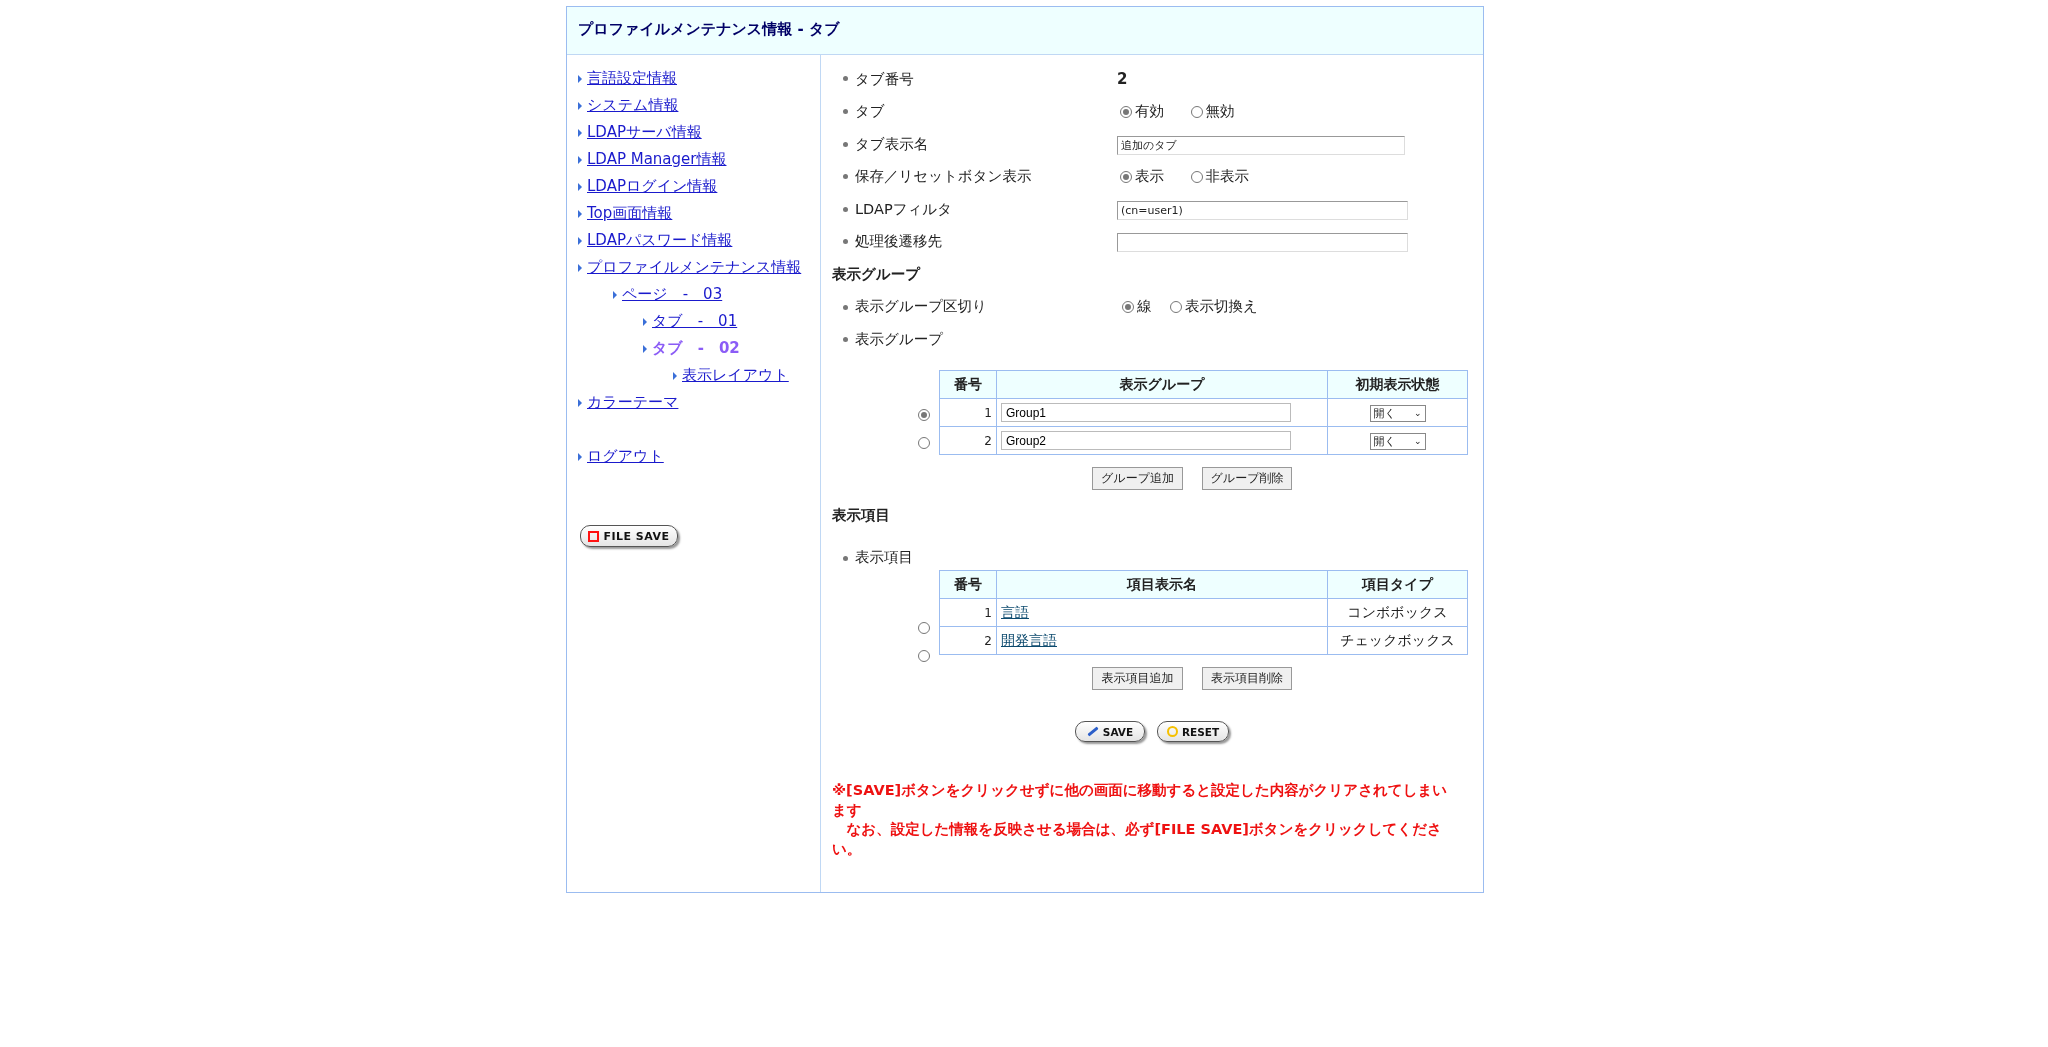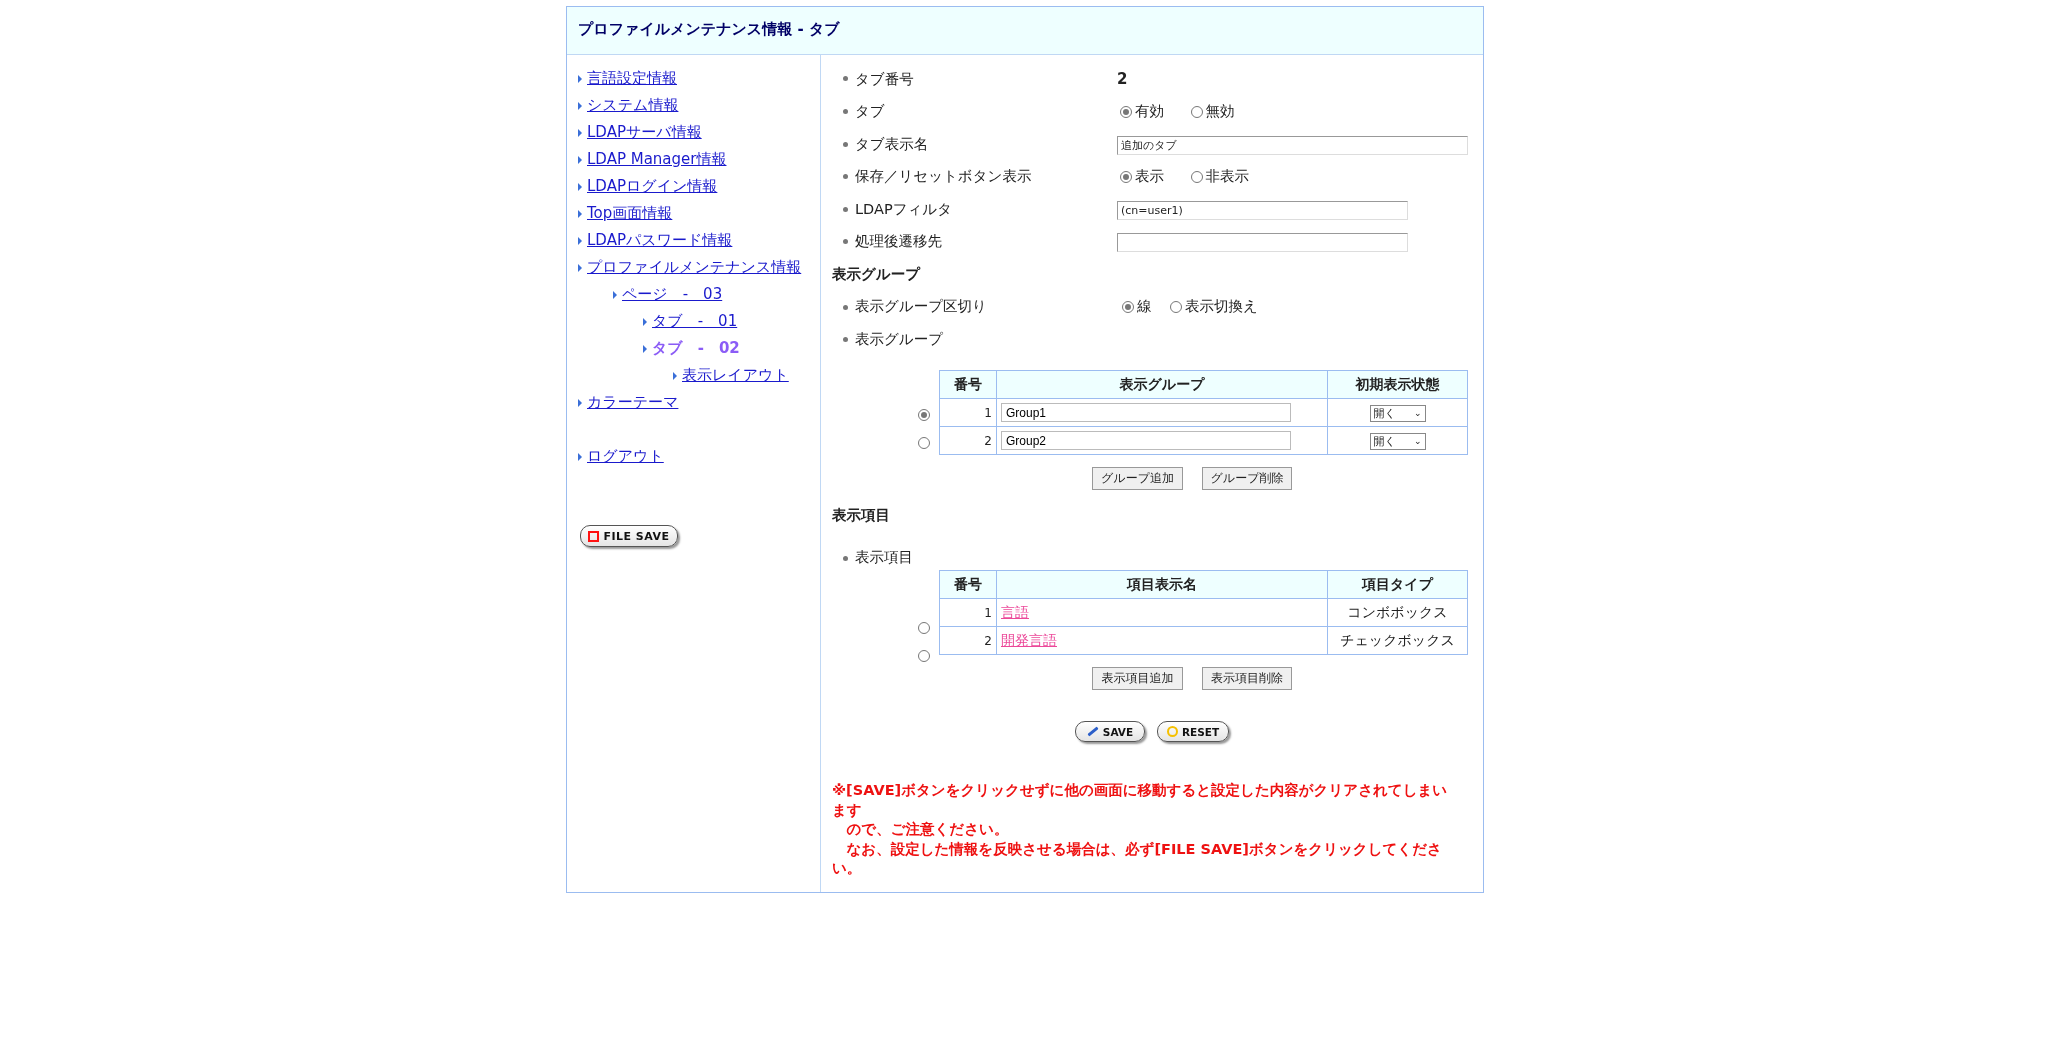--- a/index.html
+++ b/index.html
@@ -27,21 +27,21 @@
 
   table.grid { position:absolute; border-collapse:collapse; font-size:14px; }
   table.grid th { background:#eeffff; font-weight:bold; height:27px; border:1px solid #9bbcf0; padding:0; }
   table.grid td { height:27px; border:1px solid #9bbcf0; padding:0 4px; }
   table.grid td.num { text-align:right; font-size:12px; }
   table.grid td.center { text-align:center; }
   .grid-input { width:290px; height:19px; border:1px solid #bbb; box-sizing:border-box; font-size:12px; padding:1px 4px; font-family:"Liberation Sans",sans-serif; background:#fff; }
   .sel { display:inline-flex; align-items:center; justify-content:space-between; width:56px; height:17px; border:1px solid #888; box-sizing:border-box; font-size:11px; padding:0 3px; background:#fff; }
   .sel .chev { font-size:9px; }
   .row-radio { position:absolute; }
-  .item-link { color:#ec4899; text-decoration:underline; }
+  .item-link { color:#0c4a6e; text-decoration:underline; }
 
   .btn { position:absolute; height:23px; border:1px solid #999; background:#f0f0f0; font-size:12px; display:flex; align-items:center; justify-content:center; color:#222; box-sizing:border-box;margin-left:40px; }
   .pill { position:absolute; height:21px; border:1px solid #555; border-radius:10px; background:linear-gradient(#ffffff,#e4e4e4); box-shadow:2px 2px 2px #999; display:flex; align-items:center; justify-content:center; font-size:10.5px; font-weight:bold; color:#111; box-sizing:border-box; }
   .pen { display:inline-block; width:12px; height:3px; background:#2c5fc9; transform:rotate(-40deg); margin-right:4px; border-radius:1px; }
   .ring { display:inline-block; width:7px; height:7px; border:2px solid #f5c000; border-radius:50%; margin-right:4px; }
   .notice { position:absolute; left:12px; top:727px; width:640px; color:#ee1111; font-weight:bold; font-size:14.5px; line-height:19.5px; }
 </style>
 </head>
 <body>
 
@@ -122,21 +122,21 @@
 
     <div class="bullet" style="left:23px;top:55px;"></div>
     <div class="row" style="left:35px;top:48px;">タブ</div>
     <div class="row" style="left:300px;top:48px;">
       <span class="radio on"></span><span class="radio-label">有効</span>
       <span class="radio"></span><span class="radio-label">無効</span>
     </div>
 
     <div class="bullet" style="left:23px;top:88px;"></div>
     <div class="row" style="left:35px;top:81px;">タブ表示名</div>
-    <input class="txt-input" style="left: 297px; top: 82px; width: 351px;" value="追加のタブ">
+    <input class="txt-input" style="left: 297px; top: 82px; width: 288px;" value="追加のタブ">
 
     <div class="bullet" style="left:23px;top:120px;"></div>
     <div class="row" style="left:35px;top:113px;">保存／リセットボタン表示</div>
     <div class="row" style="left:300px;top:113px;">
       <span class="radio on"></span><span class="radio-label">表示</span>
       <span class="radio"></span><span class="radio-label">非表示</span>
     </div>
 
     <div class="bullet" style="left:23px;top:153px;"></div>
     <div class="row" style="left:35px;top:146px;">LDAPフィルタ</div>
@@ -227,18 +227,17 @@
         <span>SAVE</span>
     </div>
     <div class="pill" style="left:337px;top:667px;width:72px;">
       <span class="ring"></span>
         <span>RESET</span>
     </div>
 
     <div class="notice">
       <div>※[SAVE]ボタンをクリックせずに他の画面に移動すると設定した内容がクリアされてしまい</div>
       <div>ます</div>
-      <div>　ので、ご注意ください。</div>
       <div>　なお、設定した情報を反映させる場合は、必ず[FILE SAVE]ボタンをクリックしてくださ</div>
       <div>い。</div>
     </div>
   </div>
 </div>
 
 </body></html>

